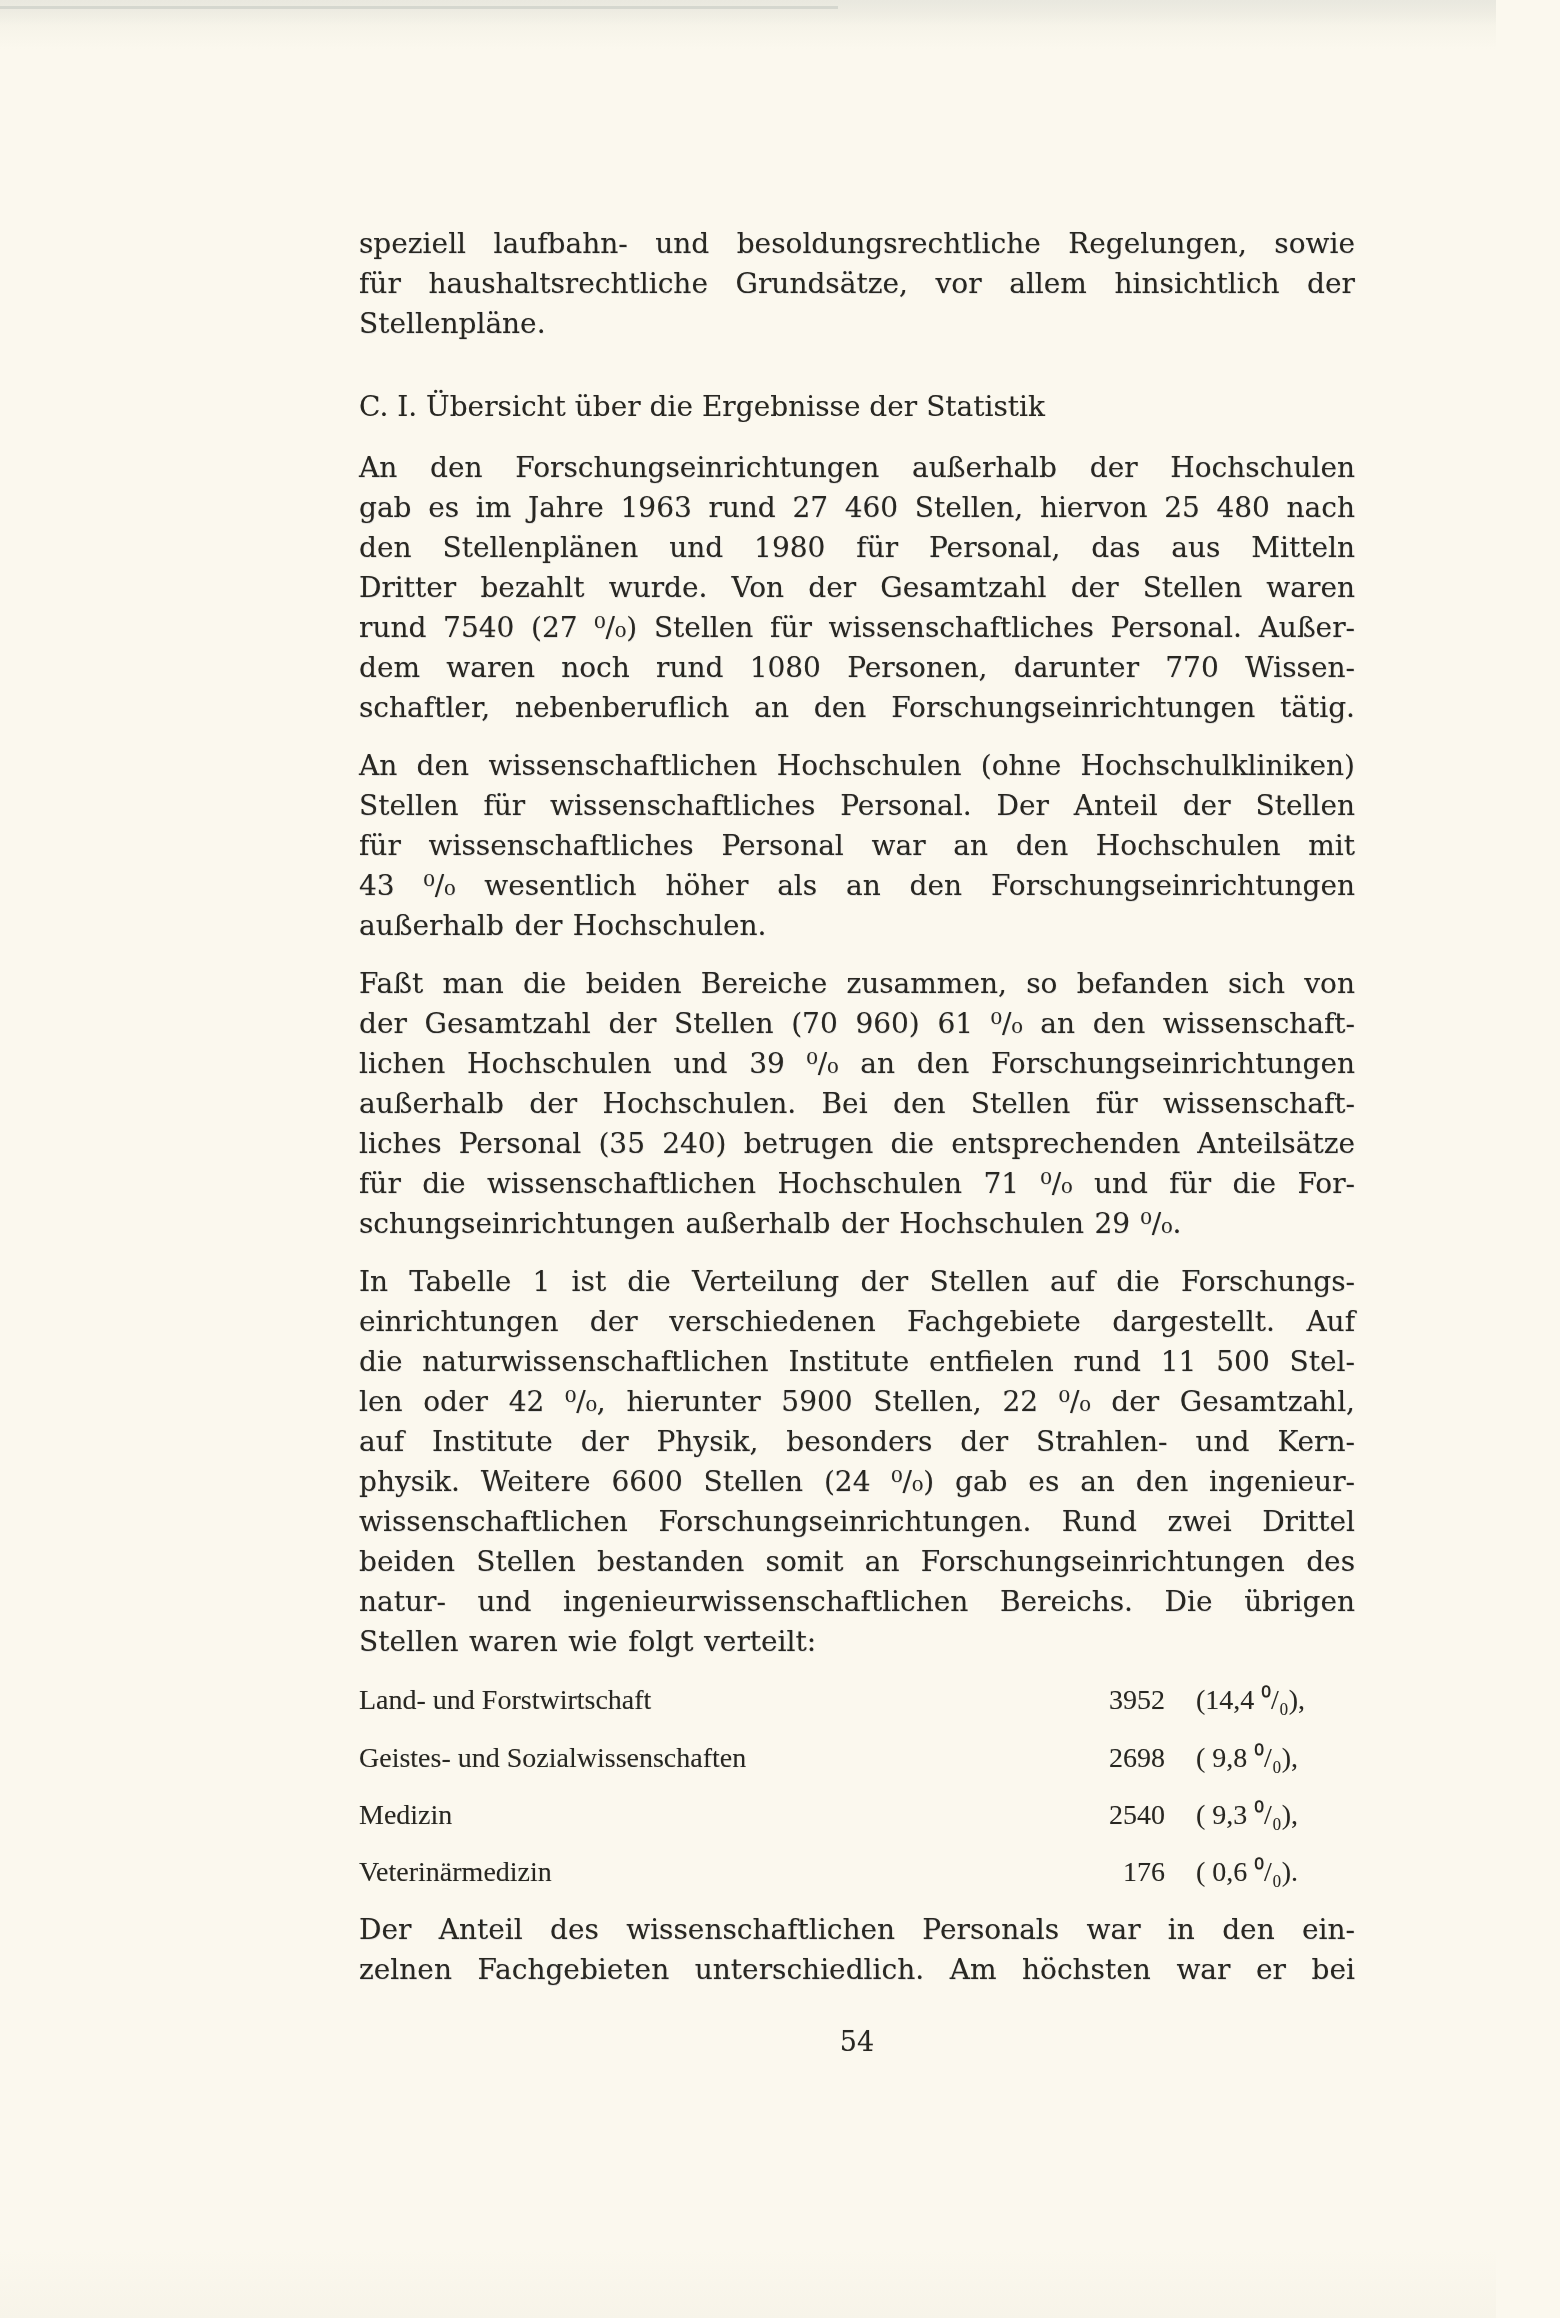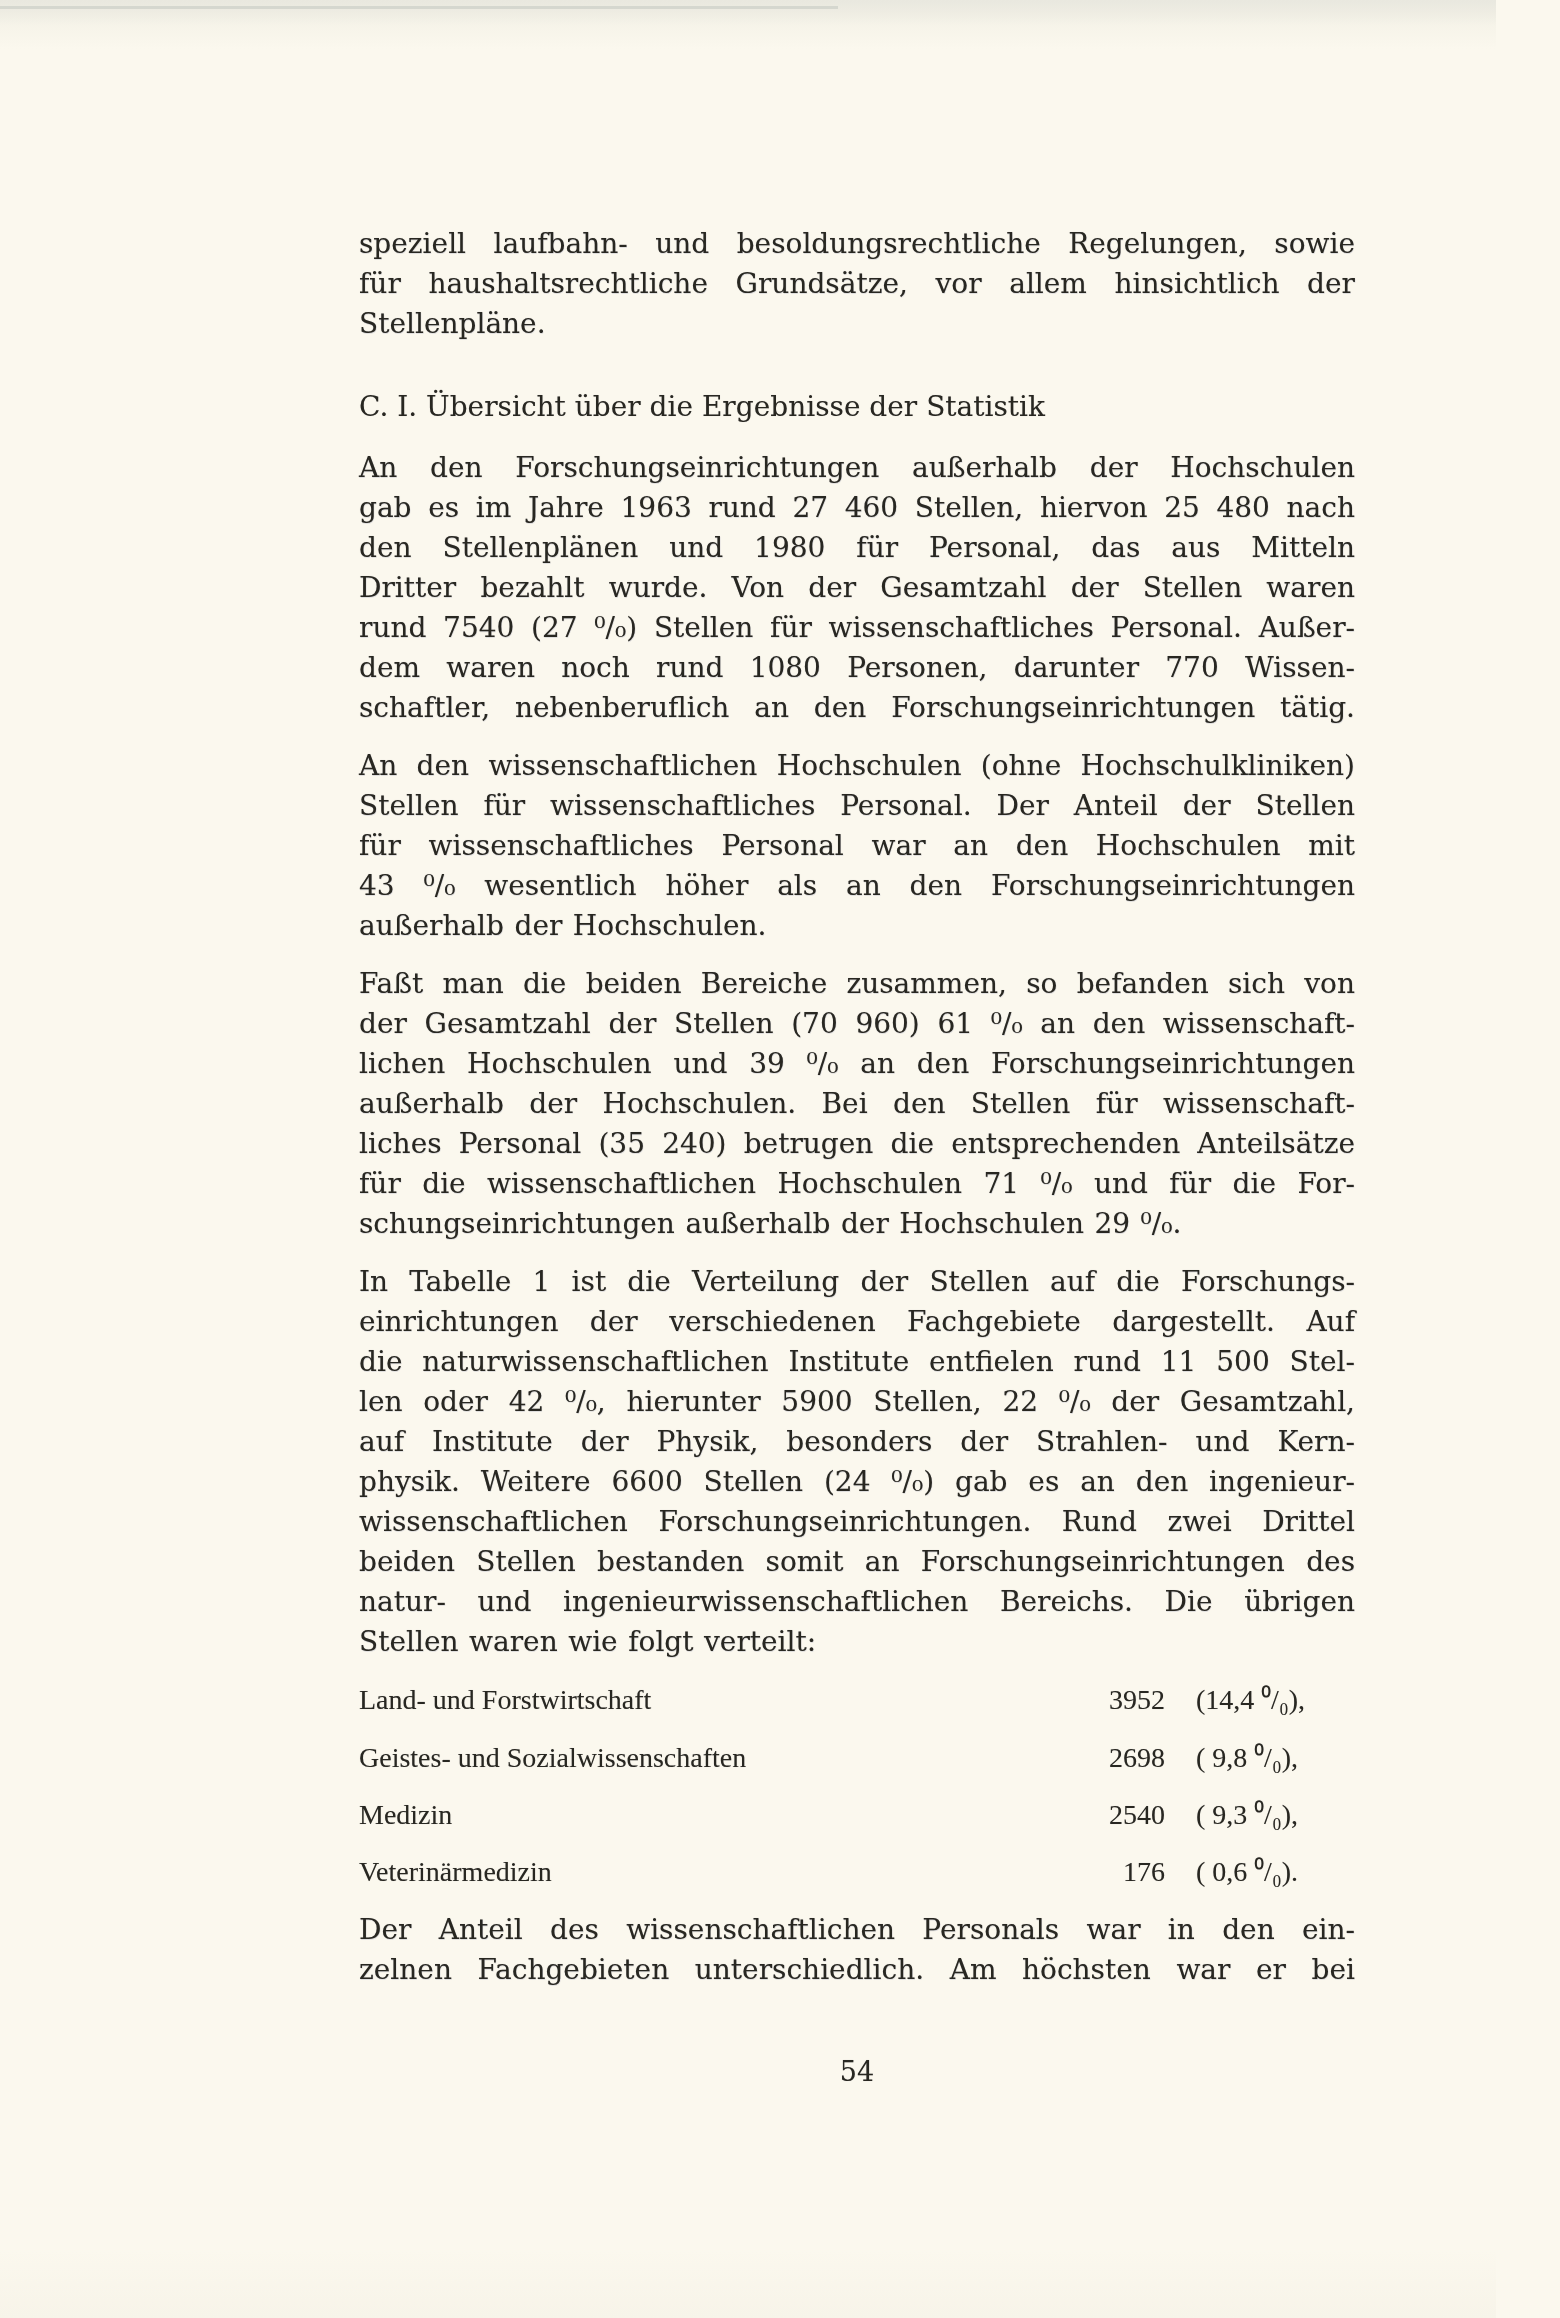--- a/index.html
+++ b/index.html
@@ -54,21 +54,21 @@
     font-size: 28px;
     line-height: 40px;
     margin-bottom: 17.3px;
     text-shadow: 0 0 0.8px rgba(45,45,70,0.28);
     font-family: Liberation Serif, serif;
   }
   .listrow .value { text-align: right; }
   .listrow .share { text-align: left; padding-left: 31px; white-space: pre; }
   .closing { margin-top: 5px; }
   .pagenum {
-    margin-top: 66px;
+    margin-top: 36px;
     text-align: center;
     font-size: 27px;
     text-shadow: 0 0 0.8px rgba(45,45,70,0.28);
   }
 </style>
 </head>
 <body>
 
 <div class="page">
 

